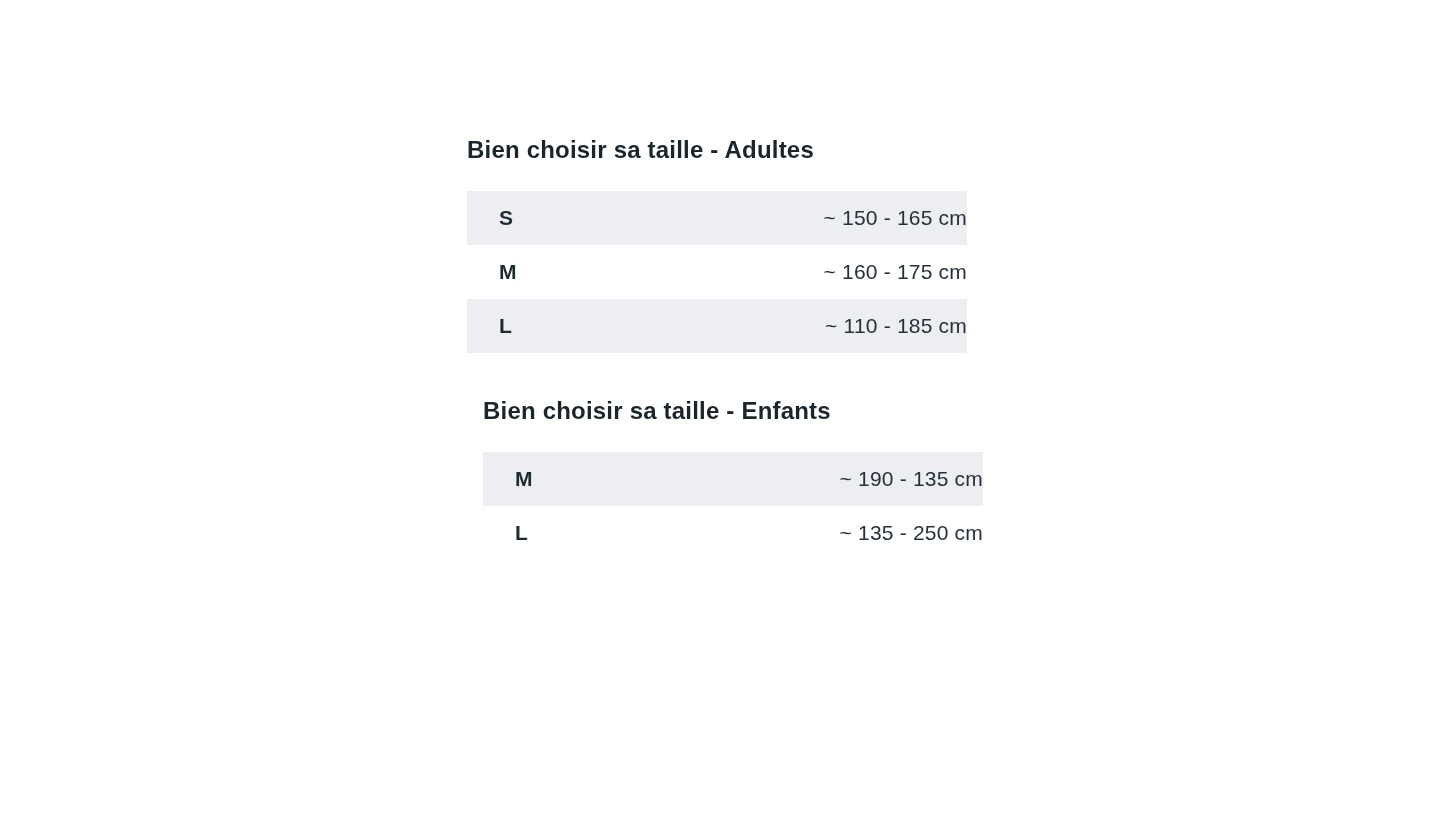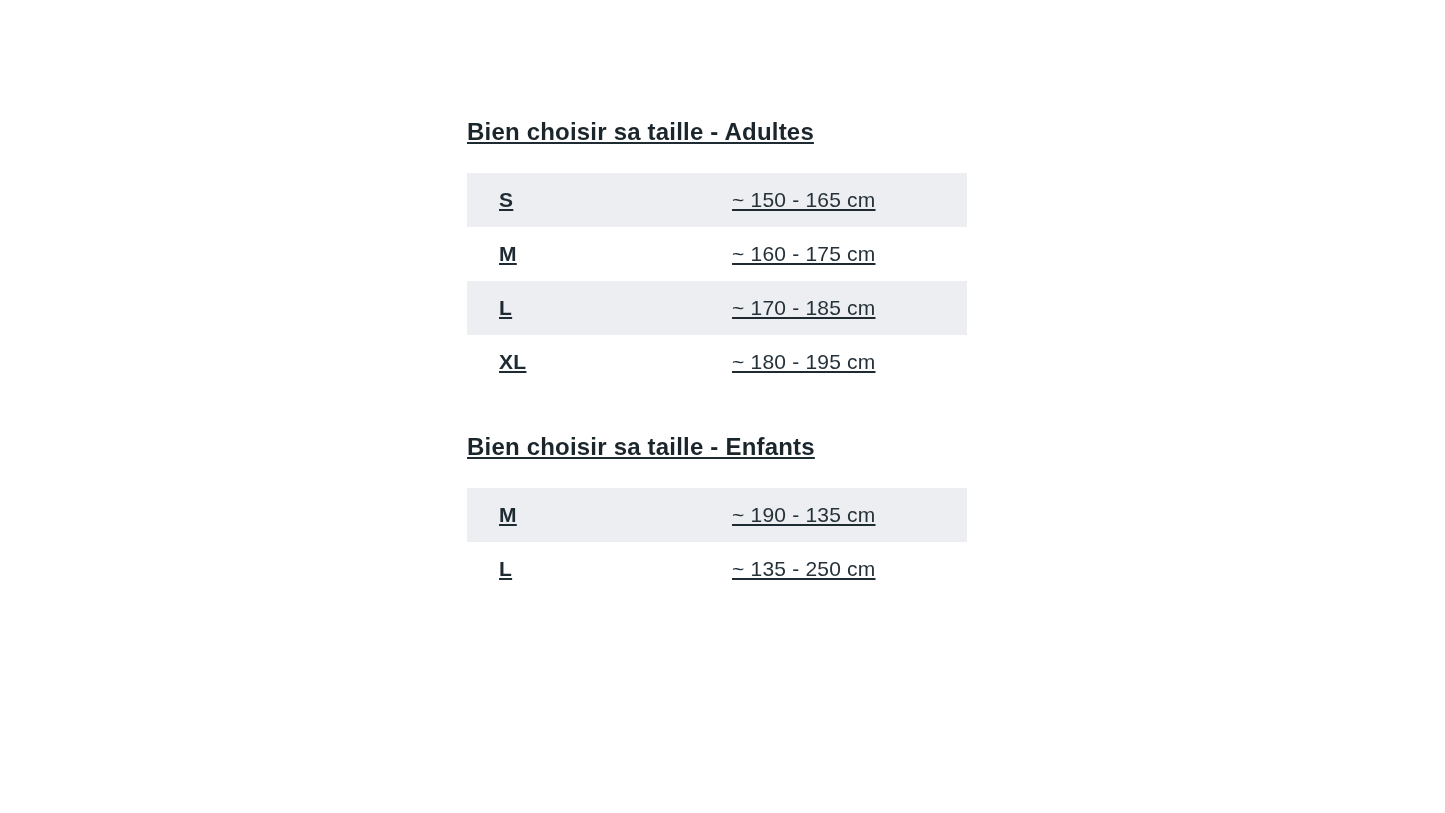--- a/index.html
+++ b/index.html
@@ -15,34 +15,34 @@
     overflow: hidden;
   }
   .page {
     position: relative;
     width: 1445px;
     height: 813px;
   }
   .content {
     position: absolute;
     left: 467px;
-    top: 118px;
+    top: 136px;
     width: 500px;
-    text-decoration: underline;
   }
   .section-title {
     font-size: 24px;
     font-weight: bold;
     color: #1b262c;
     letter-spacing: 0.2px;
     margin: 0 0 26px 0;
     line-height: 1.2;
   }
   .section + .section {
     margin-top: 44px;
+    margin-left: 16px;
   }
   .size-table {
     width: 500px;
     border-collapse: collapse;
     table-layout: fixed;
   }
   .size-table tr {
     height: 54px;
   }
   .size-table tr.shaded {
@@ -55,21 +55,21 @@
     color: #1f2b33;
   }
   .size-table td.size-code {
     width: 50%;
     padding-left: 32px;
     font-weight: bold;
     letter-spacing: 0.3px;
   }
   .size-table td.size-range {
     width: 50%;
-    text-align: left;
+    text-align: right;
     font-weight: normal;
     letter-spacing: 0.2px;
     color: #26323a;
   }
 </style>
 </head>
 <body>
 
 <div class="page">
   <div class="content">
@@ -81,25 +81,21 @@
           <tr class="shaded">
             <td class="size-code">S</td>
             <td class="size-range">~ 150 - 165 cm</td>
           </tr>
           <tr>
             <td class="size-code">M</td>
             <td class="size-range">~ 160 - 175 cm</td>
           </tr>
           <tr class="shaded">
             <td class="size-code">L</td>
-            <td class="size-range">~ 170 - 185 cm</td>
-          </tr>
-          <tr>
-            <td class="size-code">XL</td>
-            <td class="size-range">~ 180 - 195 cm</td>
+            <td class="size-range">~ 110 - 185 cm</td>
           </tr>
         </tbody>
       </table>
     </div>
 
     <div class="section">
       <h2 class="section-title">Bien choisir sa taille - Enfants</h2>
       <table class="size-table">
         <tbody>
           <tr class="shaded">

